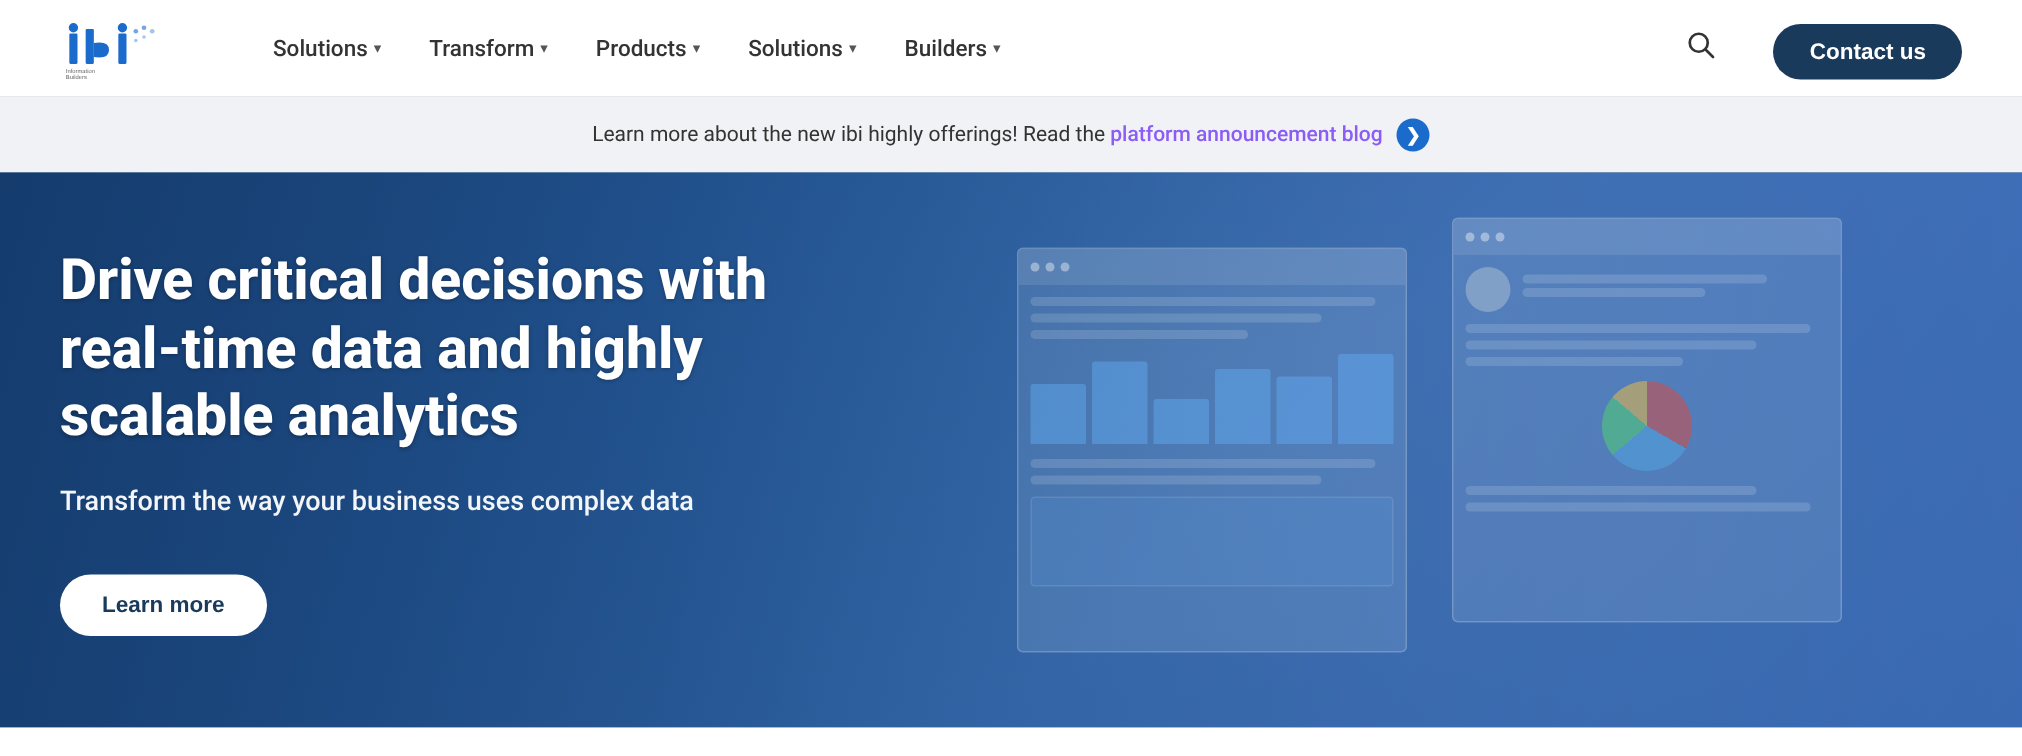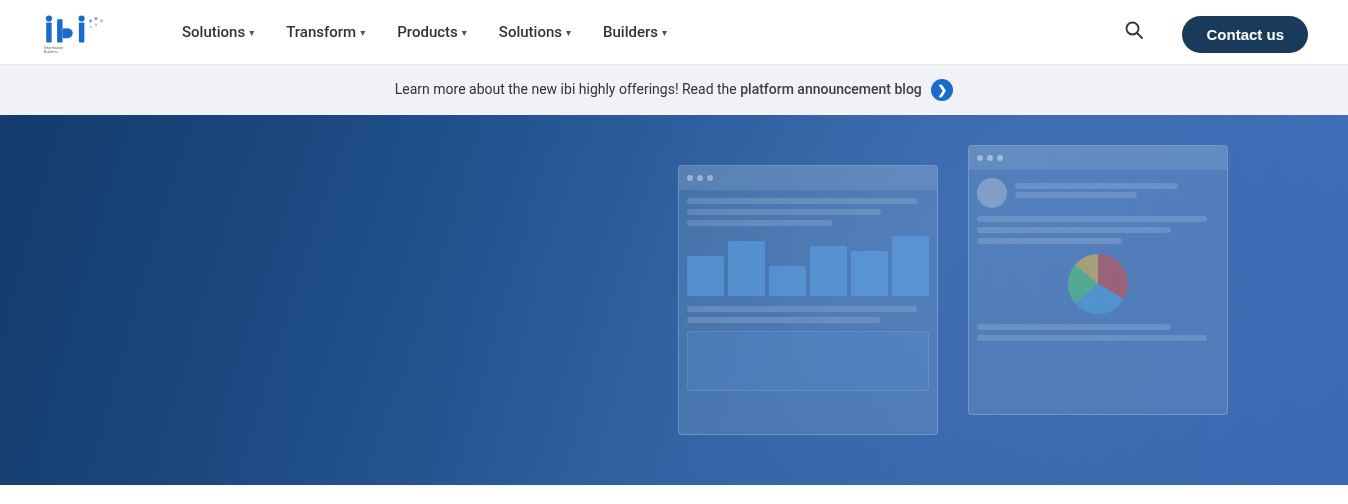--- a/index.html
+++ b/index.html
@@ -91,21 +91,21 @@
     
     .announcement-banner {
       background: #f0f2f5;
       text-align: center;
       padding: 14px 20px;
       font-size: 14px;
       color: #333;
     }
 
     .announcement-banner a {
-      color: #404040;
+      color: #8b5cf6;
       text-decoration: none;
       font-weight: 500;
     }
 
     .announcement-icon {
       display: inline-flex;
       align-items: center;
       justify-content: center;
       width: 22px;
       height: 22px;
@@ -408,13 +408,20 @@
         <div class="screen-row short"></div>
         <div class="pie-area">
           <div class="pie-circle"></div>
         </div>
         <div class="screen-row medium" style="margin-top:10px;"></div>
         <div class="screen-row long"></div>
       </div>
     </div>
   </div>
 
+  <div class="hero-content">
+    <h1 class="hero-headline">Drive critical decisions with real-time data and highly scalable analytics</h1>
+    <p class="hero-subtext">Transform the way your business uses complex data</p>
+    <button class="learn-more-btn">
+      <span>Learn more</span>
+    </button>
+  </div>
 </section>
 
 </body></html>

